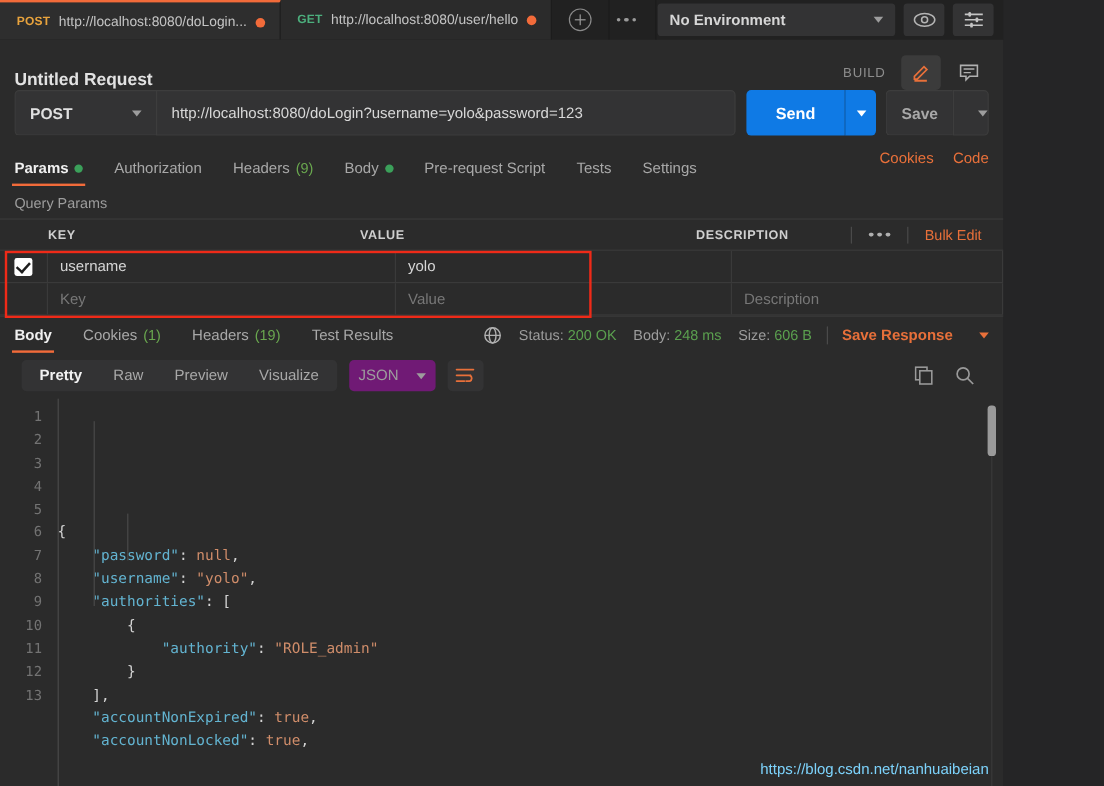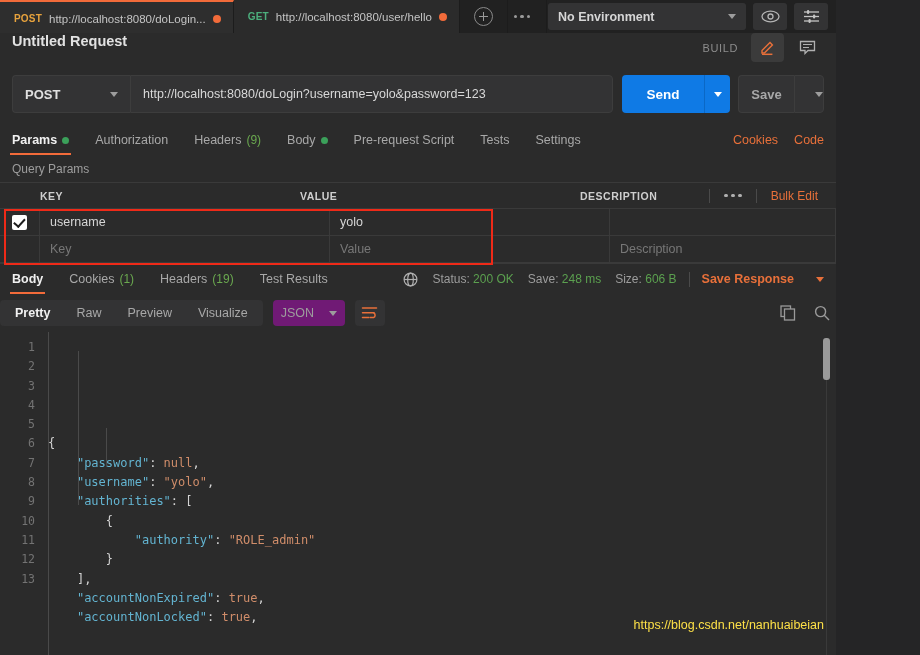--- a/index.html
+++ b/index.html
@@ -42,21 +42,21 @@
   .tabbar-right { margin-left:auto; display:flex; align-items:center; gap:7px; padding-right:8px; height:33px; }
   .envsel {
     width:198px; height:27px; background:#333334; border-radius:3px;
     display:flex; align-items:center; padding:0 10px;
     font-size:12.5px; font-weight:bold; color:#d6d6d6;
   }
   .caret { width:0;height:0;border-left:4.5px solid transparent;border-right:4.5px solid transparent;border-top:5px solid #9d9d9d; margin-left:auto; }
   .iconbtn { width:34px; height:27px; background:#333334; border-radius:3px; display:flex; align-items:center; justify-content:center; }
 
   
-  .reqhead { height:42px; display:flex; align-items:flex-start; padding:0 12px; flex:0 0 42px; background:#2b2b2b;}
+  .reqhead { height:42px; display:flex; align-items:flex-end; padding:0 12px; flex:0 0 42px; background:#2b2b2b;}
   .reqtitle { font-size:14.5px; font-weight:bold; color:#e2e2e2; }
   .reqhead-right { margin-left:auto; display:flex; align-items:center; gap:7px; }
   .buildlbl { font-size:11px; color:#8d8d8d; letter-spacing:.6px; margin-right:6px; }
   .sqbtn { width:33px; height:29px; border-radius:4px; display:flex; align-items:center; justify-content:center; }
   .sqbtn.sel { background:#3b3b3b; }
 
   
   .urlrow { display:flex; align-items:center; gap:0; padding:0 12px 12px; flex:0 0 auto; background:#2b2b2b;}
   .methodsel {
     width:118px; height:38px; background:#333334; border:1px solid #3d3d3d; border-right:none;
@@ -70,21 +70,21 @@
   }
   .sendgrp { display:flex; margin-left:9px; }
   .sendbtn { width:82px; height:38px; background:#0f7ae5; border-radius:4px 0 0 4px; display:flex; align-items:center; justify-content:center; color:#fff; font-size:13.5px; font-weight:bold; }
   .senddrop { width:26px; height:38px; background:#0f7ae5; border-left:1px solid #0a68c6; border-radius:0 4px 4px 0; display:flex; align-items:center; justify-content:center; }
   .senddrop .caret { border-top-color:#fff; margin:0; }
   .savegrp { display:flex; margin-left:8px;font-weight:bold; }
   .savebtn { width:56px; height:38px; background:#333334; border:1px solid #3d3d3d; border-right:none; border-radius:4px 0 0 4px; display:flex; align-items:center; justify-content:center; font-size:13px; color:#a8a8a8; }
   .savedrop { width:30px; height:38px; background:#333334; border:1px solid #3d3d3d; border-radius:0 4px 4px 0; display:flex; align-items:center; justify-content:center; }
 
   
-  .reqtabs { display:flex; align-items:center; padding:0 12px; height:30px; flex:0 0 30px; background:#2b2b2b; }
+  .reqtabs { display:flex; padding:0 12px; height:30px; flex:0 0 30px; background:#2b2b2b; }
   .rtab { display:flex; align-items:center; gap:5px; margin-right:26px; font-size:12.5px; color:#a8a8a8; height:30px; position:relative; }
   .rtab.active { color:#f0f0f0; font-weight:bold; }
   .rtab.active:after { content:""; position:absolute; left:-2px; right:-2px; bottom:0; height:2px; background:#f26b3a; }
   .gdot { width:7px; height:7px; border-radius:50%; background:#3ba05a; }
   .cnt { color:#6aa84f; font-size:12px; }
   .reqtabs-right { margin-left:auto; display:flex; gap:16px; }
   .orange-link { color:#e8703a; font-size:12.5px; }
 
   .qplabel { padding:7px 12px 6px; font-size:12px; color:#9d9d9d; background:#2b2b2b; }
 
@@ -114,40 +114,40 @@
   
   .resp { flex:1; display:flex; flex-direction:column; background:#2b2b2b; min-height:0; }
   .resptabs { display:flex; align-items:center; padding:0 12px; height:31px; flex:0 0 31px; border-top:1px solid #3a3a3a;}
   .resptabs-right { margin-left:auto; display:flex; align-items:center; gap:0; font-size:12px; }
   .stat { margin-left:14px; color:#9d9d9d; }
   .stat b { color:#5ba04f; font-weight:normal; }
   .vsep { width:1px; height:15px; background:#4a4a4a; margin:0 12px; }
   .saveresp { color:#e8703a; font-size:12.5px; font-weight:bold; display:flex; align-items:center; gap:22px; }
   .saveresp .caret { border-top-color:#e8703a; margin:0; }
 
-  .fmtbar { display:flex; align-items:center; padding:0 0; height:38px; flex:0 0 38px; }
+  .fmtbar { display:flex; align-items:center; padding:0 18px; height:38px; flex:0 0 38px; }
   .segwrap { display:flex; background:#333334; border-radius:4px; height:26px; align-items:center; padding:0 2px; }
   .seg { padding:0 13px; font-size:12.5px; color:#a8a8a8; line-height:26px; }
   .seg.active { color:#f2f2f2; font-weight:bold; }
   .jsonsel { margin-left:10px; width:72px; height:26px; background:#701a75; border-radius:4px; display:flex; align-items:center; padding:0 8px; font-size:12.5px; color:#9d9d9d; }
   .wrapbtn { margin-left:10px; width:30px; height:26px; background:#333334; border-radius:4px; display:flex; align-items:center; justify-content:center; }
   .fmtbar-right { margin-left:auto; display:flex; align-items:center; gap:18px; padding-right:6px; }
 
   
   .codewrap { flex:1; display:flex; position:relative; overflow:hidden; background:#2b2b2b; min-height:0;}
   .gutter { width:44px; flex:0 0 44px; text-align:right; padding:6px 9px 0 0; font-family:"DejaVu Sans Mono", monospace; font-size:11.5px; color:#737373; line-height:19.3px; }
   .code { flex:1; padding:6px 0 0 0; font-family:"DejaVu Sans Mono", monospace; font-size:12px; line-height:19.3px; white-space:pre; position:relative; }
   .code .ln { padding-left:4px; }
   .k { color:#63b4d1; }
   .s { color:#d08d6a; }
   .p { color:#d4d4d4; }
   .guide { position:absolute; top:0; bottom:0; width:1px; background:#4a4a4a; }
   .sbar { position:absolute; right:6px; top:6px; width:7px; height:42px; background:#9a9a9a; border-radius:3px; }
   .sbar-track { position:absolute; right:9px; top:6px; bottom:0; width:1px; background:#3a3a3a; }
-  .watermark { position:absolute; right:12px; bottom:23px; font-size:12.5px; color:#fde047;padding-left:12px; }
+  .watermark { position:absolute; right:12px; bottom:7px; font-size:12.5px; color:#7dd3fc;padding-left:12px; }
   svg { display:block; }
 </style>
 </head>
 <body>
 
 <div class="app">
 
   <div class="tabbar">
     <div class="tabs">
       <div class="tab active">
@@ -332,21 +332,21 @@
         <svg width="15" height="15" viewBox="0 0 15 15">
           <circle cx="7.5" cy="7.5" r="6.4" fill="none" stroke="#b0b0b0" stroke-width="1.2"></circle>
           <ellipse cx="7.5" cy="7.5" rx="2.8" ry="6.4" fill="none" stroke="#b0b0b0" stroke-width="1.2"></ellipse>
           <line x1="1.1" y1="7.5" x2="13.9" y2="7.5" stroke="#b0b0b0" stroke-width="1.2"></line>
         </svg>
         <span class="stat">
           <span>Status:</span>
           <b>200 OK</b>
         </span>
         <span class="stat">
-          <span>Save:</span>
+          <span>Body:</span>
           <b>248 ms</b>
         </span>
         <span class="stat">
           <span>Size:</span>
           <b>606 B</b>
         </span>
         <span class="vsep"></span>
         <span class="saveresp">
           <span>Save Response</span>
           <span class="caret"></span>

